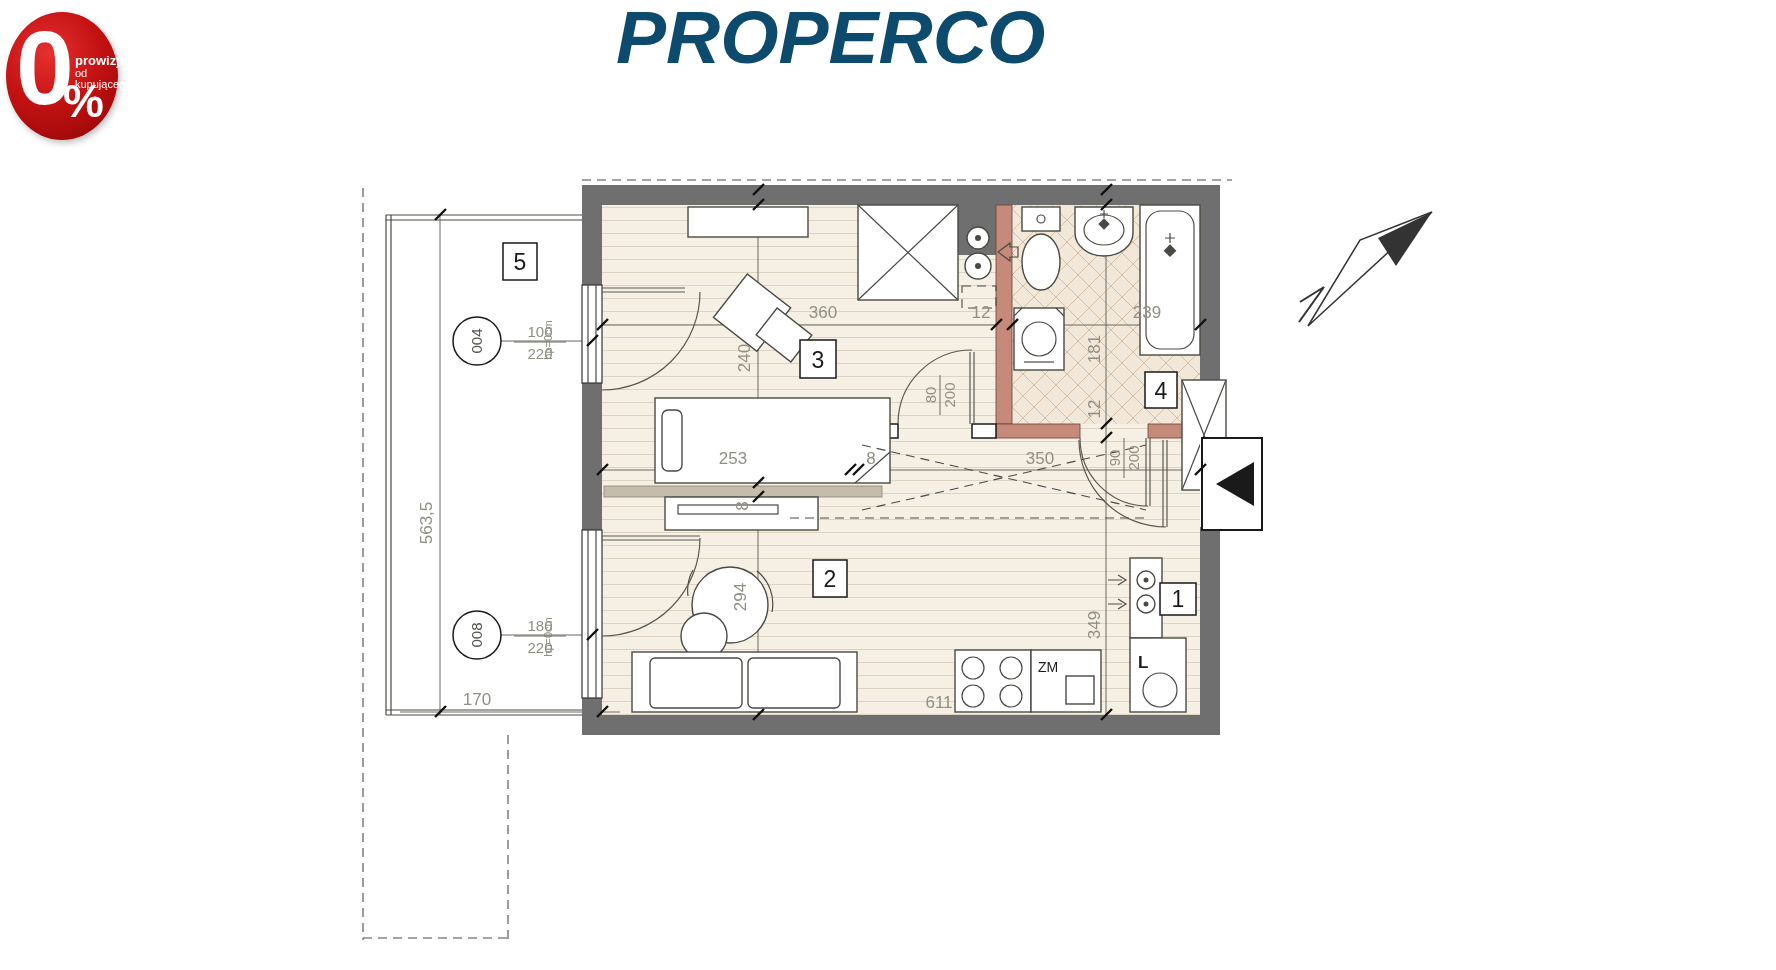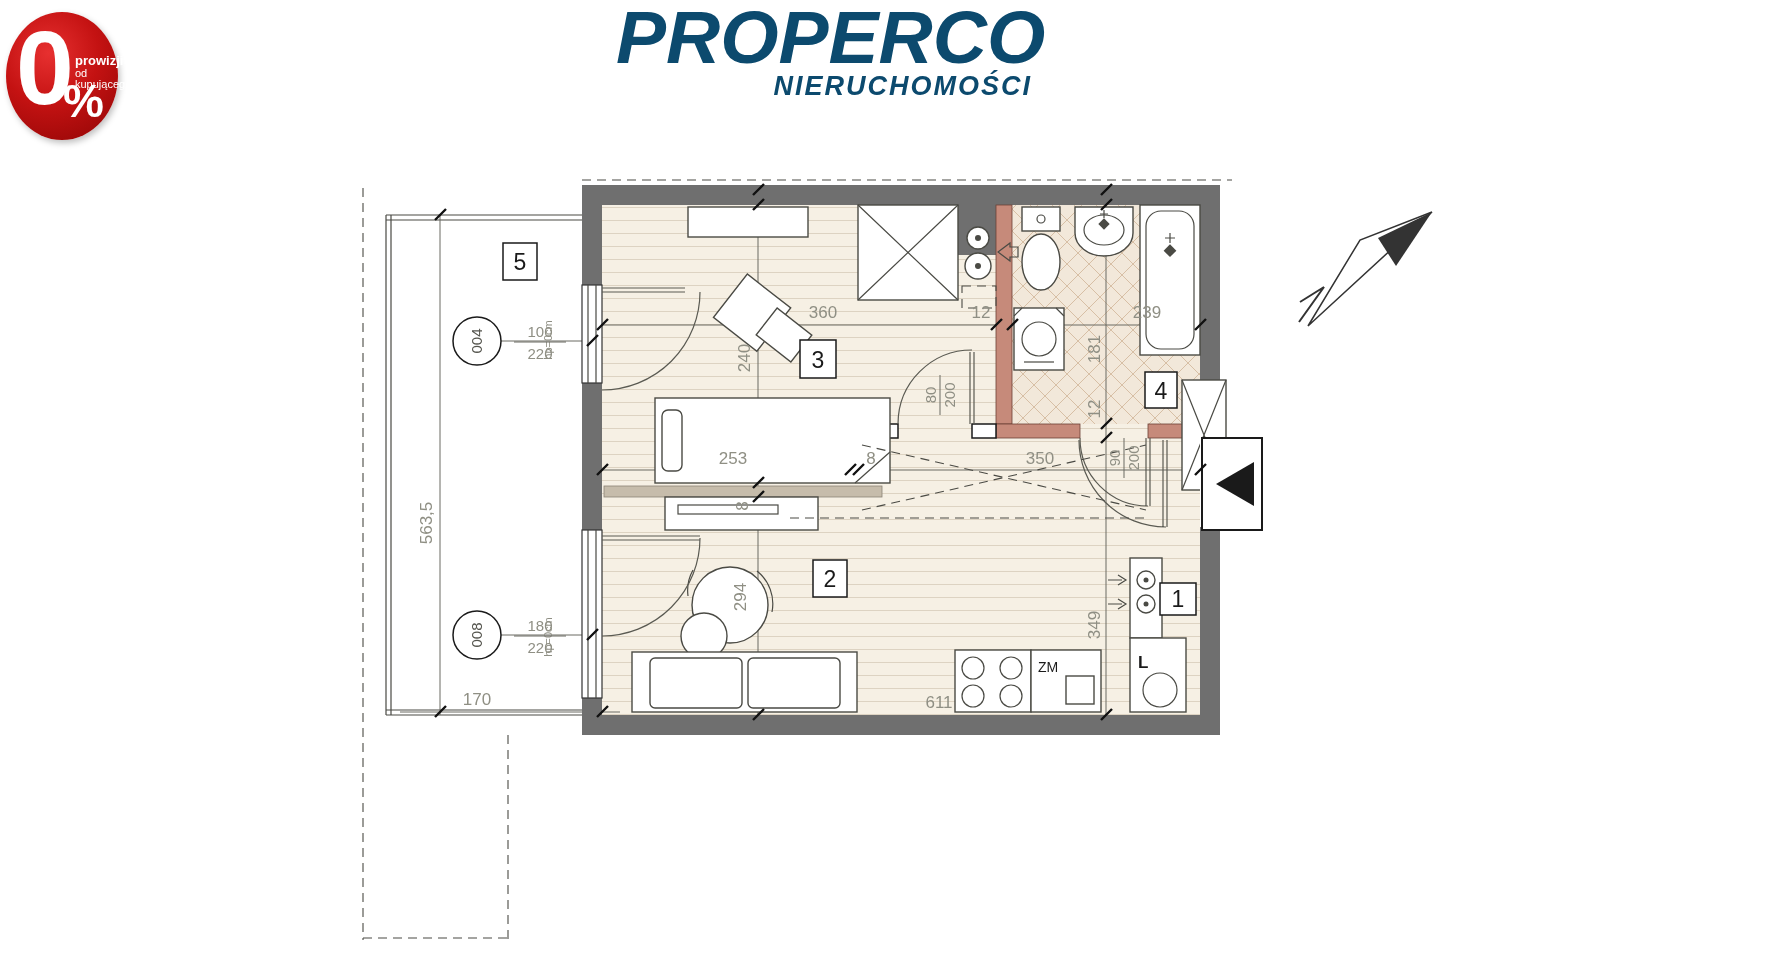--- a/index.html
+++ b/index.html
@@ -44,21 +44,20 @@
     <span class="zero">0</span>
     <span class="pct">%</span>
     <span class="txt">
       <span class="l1">prowizji</span>
       <span class="l2">od kupującego</span>
     </span>
   </div>
 
   <div class="logo">
     <div class="brand">PROPERCO</div>
-    <div class="subtitle">NIERUCHOMOŚCI</div>
   </div>
 
   <svg width="1776" height="970" viewBox="0 0 1776 970">
     <defs>
       <pattern id="planks" width="12" height="13" patternUnits="userSpaceOnUse">
         <path d="M0 12.5 H12" stroke="#ddd3c2" stroke-width="1" fill="none"></path>
       </pattern>
       <pattern id="tiles" width="22" height="22" patternUnits="userSpaceOnUse">
         <path d="M0 11 L11 0 M11 22 L22 11 M0 11 L11 22 M11 0 L22 11" stroke="#d7bfa5" stroke-width="1" fill="none"></path>
       </pattern>

